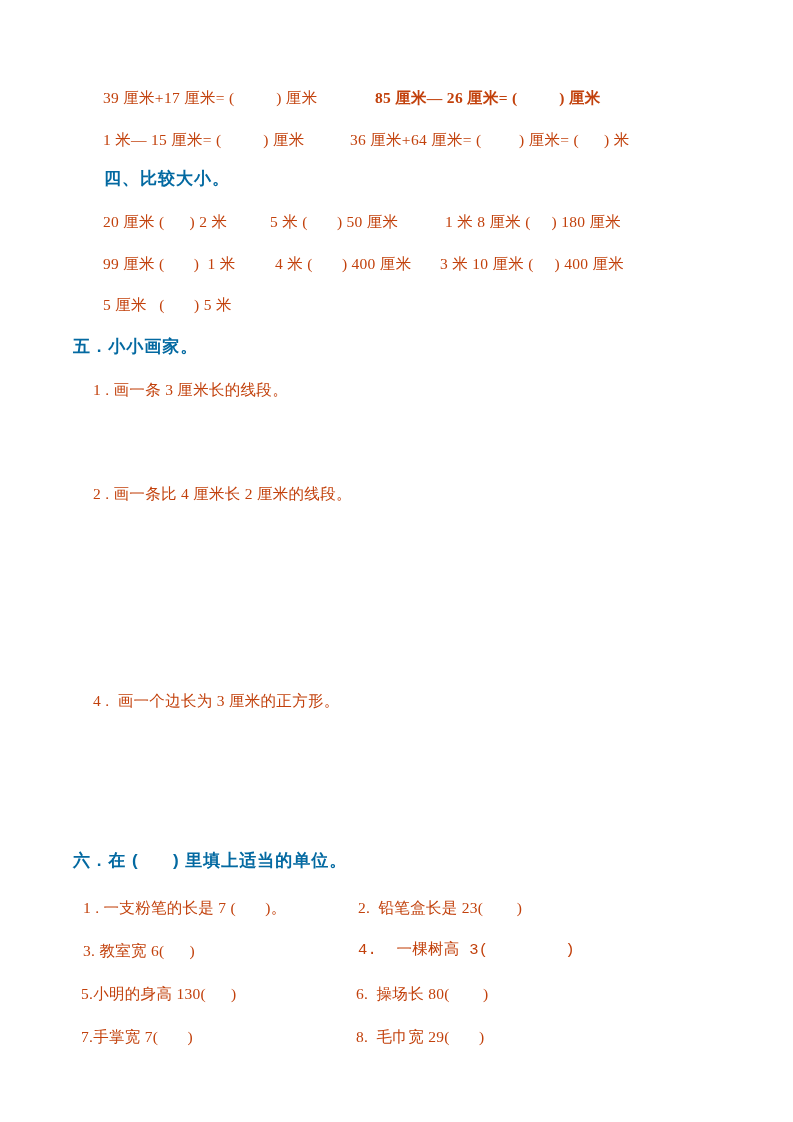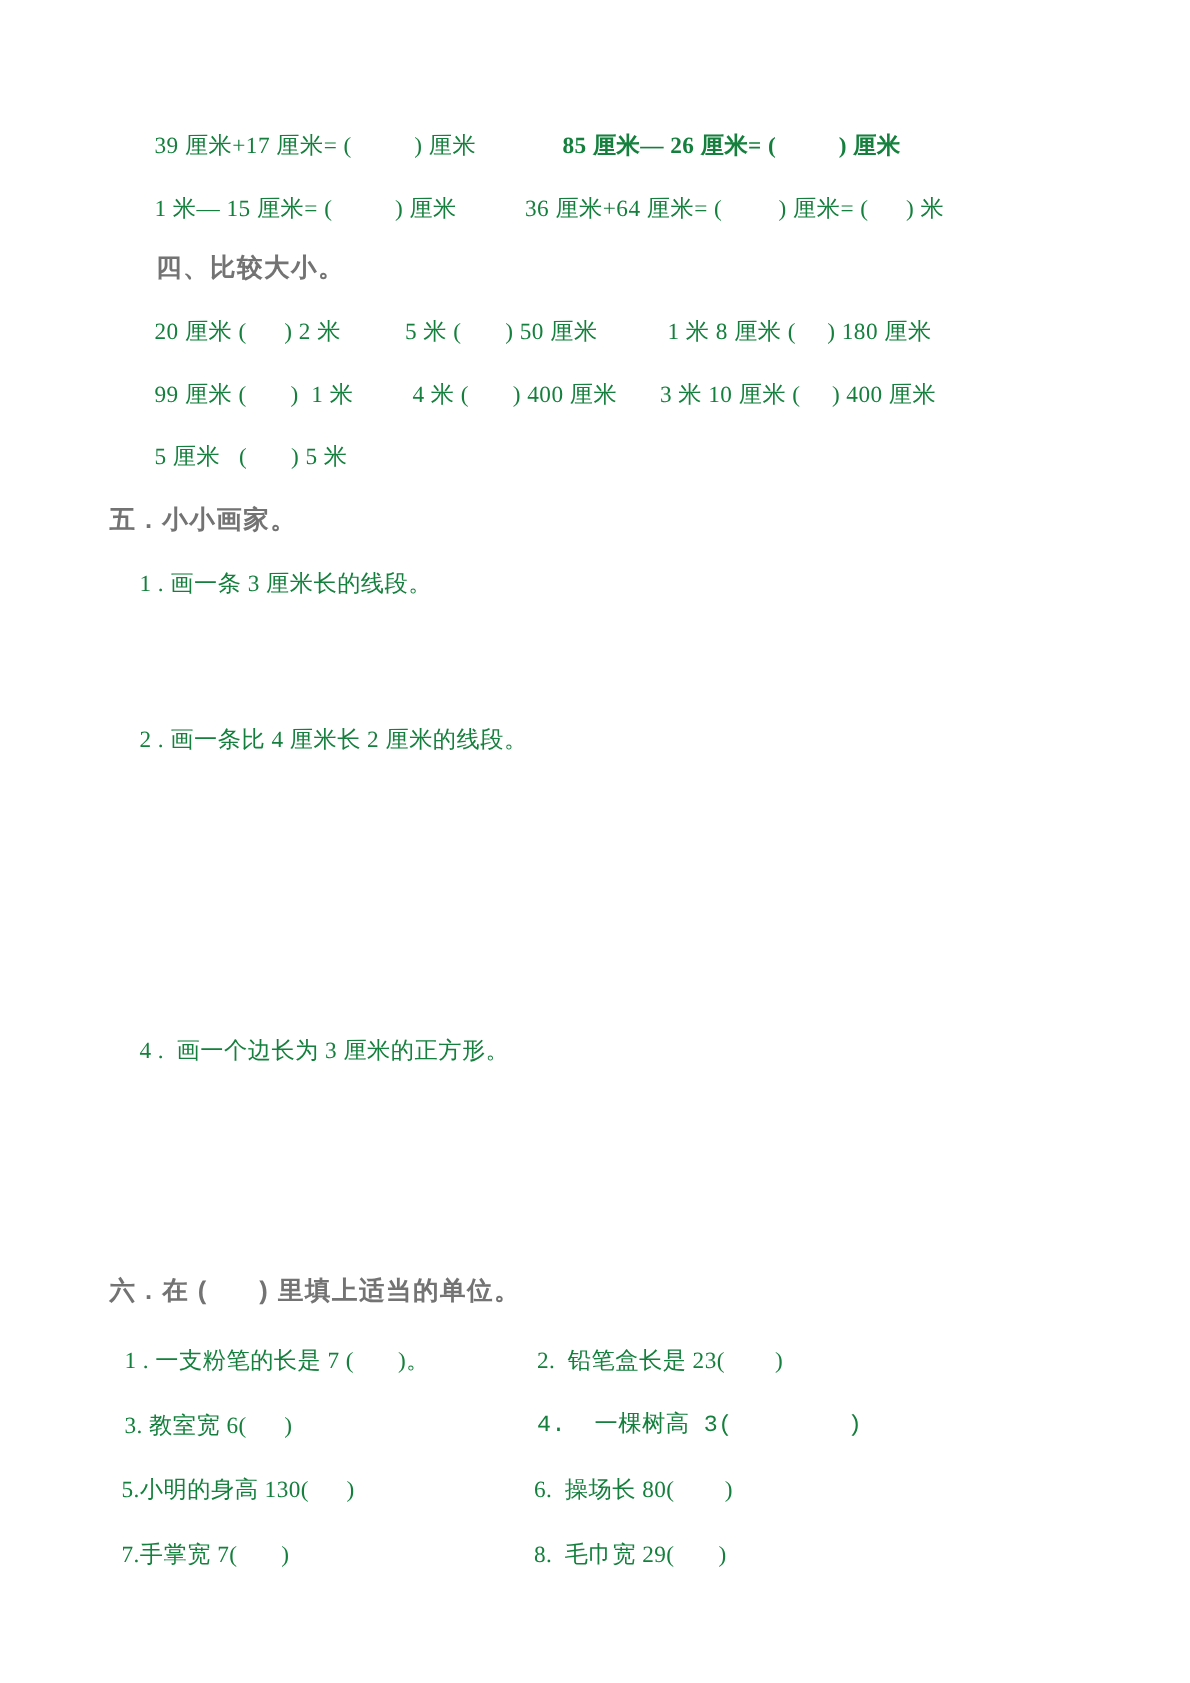--- a/index.html
+++ b/index.html
@@ -13,31 +13,31 @@
     height: 1122px;
     background: #ffffff;
     overflow: hidden;
   }
   .t {
     position: absolute;
     white-space: pre;
     font-family: "Liberation Serif", "DejaVu Serif", serif;
     font-size: 15.5px;
     line-height: 19px;
-    color: #15803d;
+    color: #c2410c;
     letter-spacing: 0.3px;
   }
   .heading {
     position: absolute;
     white-space: pre;
     font-family: "Liberation Sans", "DejaVu Sans", sans-serif;
     font-weight: 700;
     font-size: 17px;
     line-height: 21px;
-    color: #737373;
+    color: #0369a1;
     letter-spacing: 1px;
   }
 </style>
 </head>
 <body>
 
 <div class="page">
 
   <div class="t" style="left:103px; top:88px;">39 厘米+17 厘米= (          ) 厘米</div>
   <div class="t" style="left:375px; top:88px;font-weight:bold;">85 厘米— 26 厘米= (          ) 厘米</div>

